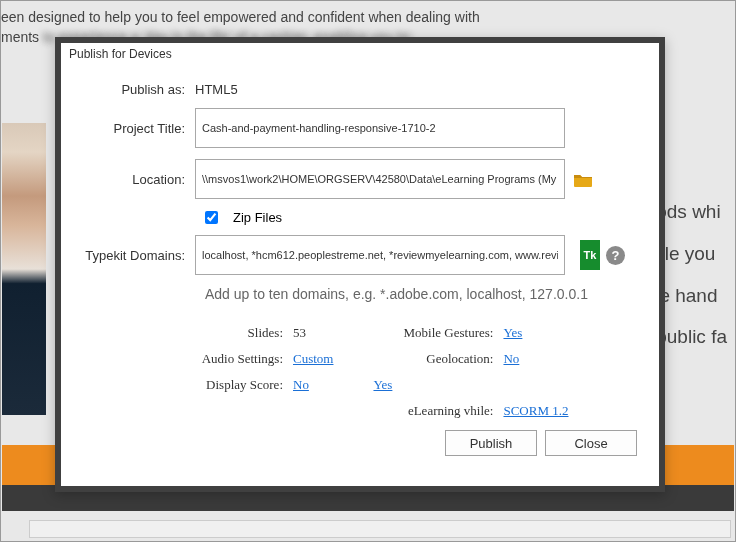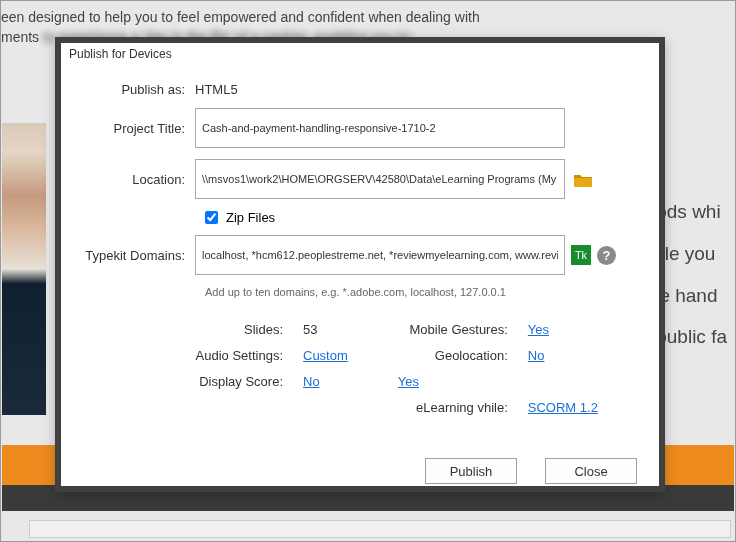--- a/index.html
+++ b/index.html
@@ -94,67 +94,68 @@
     font-family: inherit;
     font-size: 11px;
     color: #333;
   }
   .folder-icon {
     display: inline-block;
     width: 20px; height: 15px;
     margin-left: 8px;
     vertical-align: middle;
   }
-  .checkbox-row { margin-left: 132px; margin-bottom: 10px; display:flex; align-items:center; gap:8px;}
+  .checkbox-row { margin-left: 132px; margin-bottom: 10px; display:flex; align-items:center; gap:15px;}
   .checkbox { width:13px; height:13px; }
   .hint {
     margin-left: 132px;
     color: #666;
-    font-size: 11px;
+    font-size: 14px;
     margin-bottom: 18px;
   }
   .tk-icon {
     display:inline-flex; align-items:center; justify-content:center;
-    width:20px; height:20px;
+    width:20px; height:30px;
     background:#168c2d; color:#fff;
-    font-weight:normal; font-size:11px;
-    margin-left:6px; vertical-align:middle;
+    font-weight:bold; font-size:11px;
+    margin-left:15px; vertical-align:middle;
   }
   .help-icon {
     display:inline-flex; align-items:center; justify-content:center;
     width:19px; height:19px; border-radius:50%;
     background:#8a8a8a; color:#fff; font-weight:bold; font-size:13px;
     margin-left:6px; vertical-align:middle;
   }
   .stats {
     display: flex;
     gap: 40px;
     margin-left: 40px;
+    font-family: Liberation Serif, serif;
   }
   .stat-col { }
   .stat-row {
     display: flex;
     align-items: center;
     height: 26px;
     font-size: 13px;
   }
   .stat-label {
     text-align: right;
     padding-right: 10px;
     color: #333;
   }
   .stat-col.left .stat-label { width: 180px; }
   .stat-col.right .stat-label { width: 130px; }
-  .stat-value { color: #333; margin-left: 10px; }
+  .stat-value { color: #333; }
   .link { color: #1a6fd6; text-decoration: underline; cursor: pointer; }
   .dialog-buttons {
     position: absolute;
-    right: 22px; bottom: 2px;
-    display: flex;
-    gap: 28px;
+    right: 22px; bottom: 30px;
+    display: flex;
+    gap: 8px;
   }
   .btn {
     width: 92px; height: 26px;
     background: #fdfdfd;
     border: 1px solid #a0a0a0;
     font-family: inherit;
     font-size: 13px;
     color: #333;
     cursor: pointer;
   }

